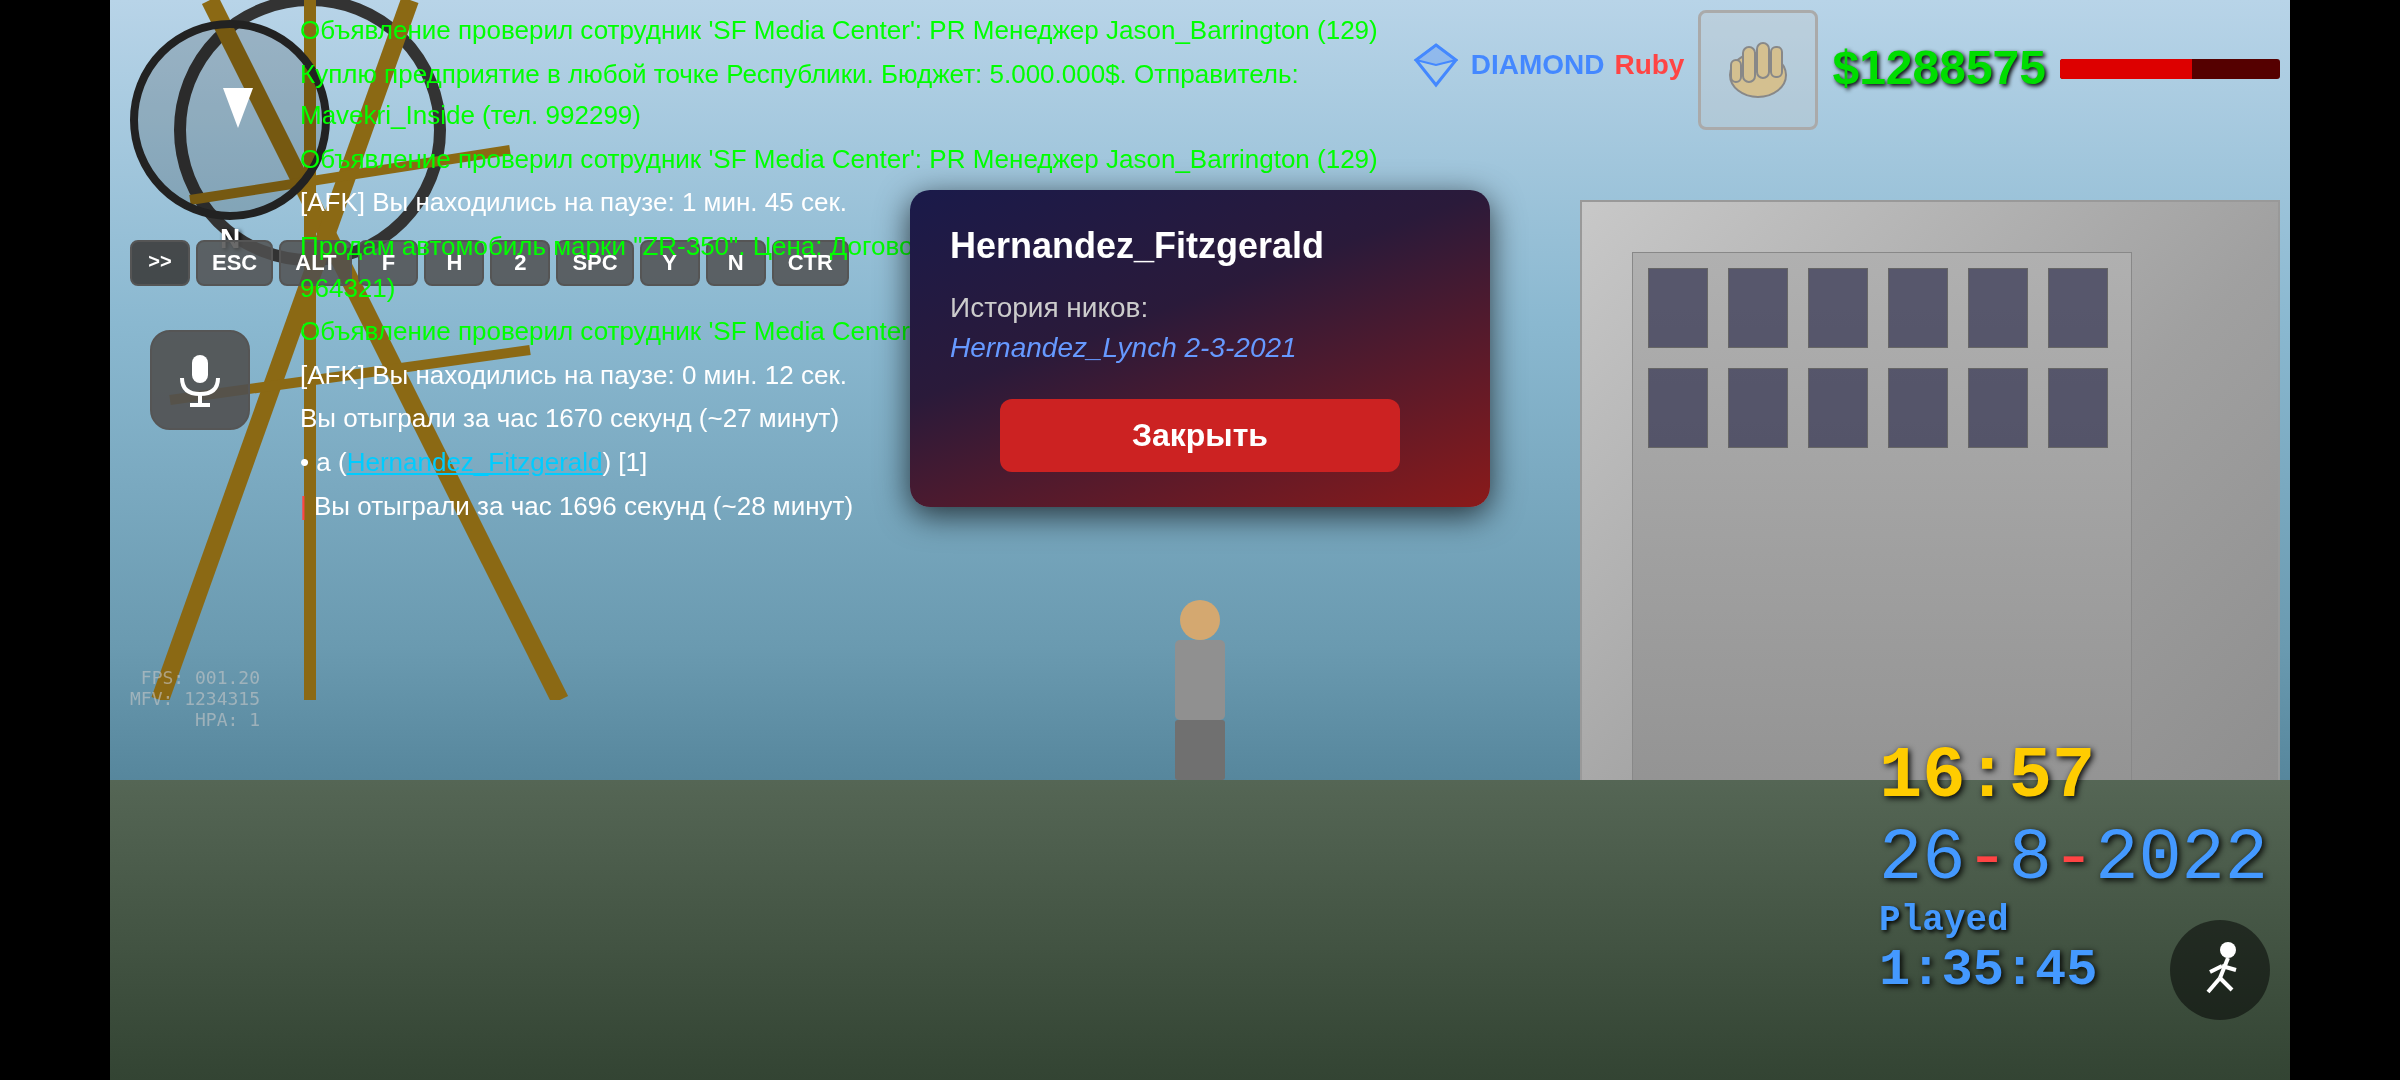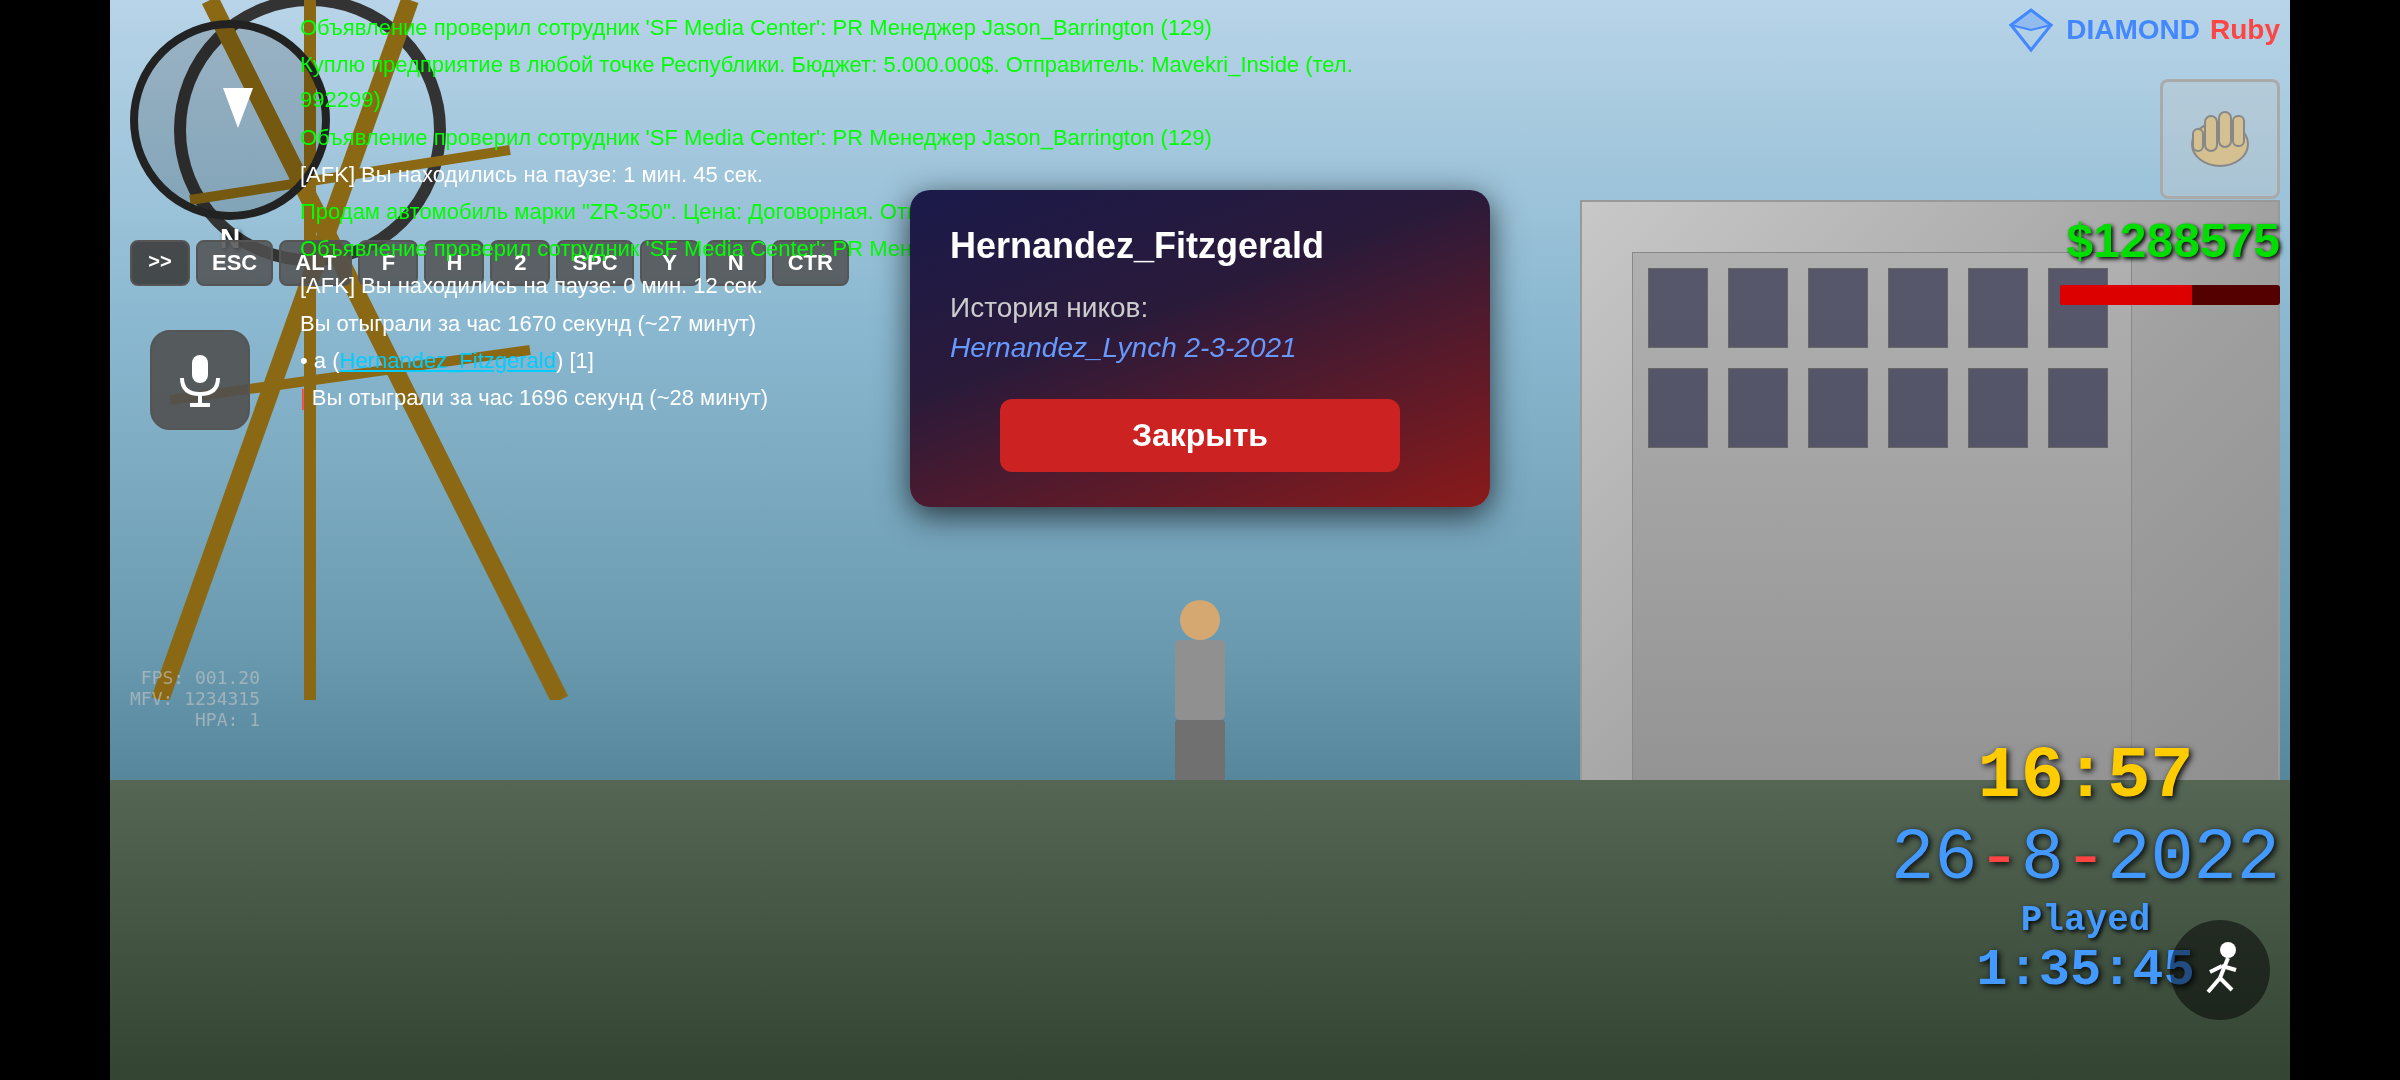--- a/index.html
+++ b/index.html
@@ -214,21 +214,21 @@
       height: 60px;
     }
 
     
     #chat-area {
       position: absolute;
       top: 10px;
       left: 300px;
       width: 1100px;
       z-index: 20;
-      font-size: 22px;
+      font-size: 26px;
       line-height: 1.6;
     }
     .chat-line {
       margin-bottom: 2px;
     }
     .chat-green { color: #00ff00; }
     .chat-white { color: #ffffff; }
 
     
     #player-popup {
@@ -274,22 +274,22 @@
       width: 80%;
     }
 
     
     #hud-topright {
       position: absolute;
       top: 5px;
       right: 120px;
       z-index: 20;
       display: flex;
-      flex-direction: column;
-      align-items: flex-end;
+      flex-direction: row;
+      align-items: center;
       gap: 14px;
     }
 
     
     #logo-area {
       display: flex;
       align-items: center;
       gap: 10px;
       margin-bottom: 5px;
     }
@@ -341,23 +341,23 @@
       display: flex;
       align-items: center;
       justify-content: center;
       margin-top: 5px;
     }
 
     
     #clock-area {
       position: absolute;
       bottom: 80px;
-      right: 120px;
-      z-index: 20;
-      text-align: center;
+      right: 132px;
+      z-index: 20;
+      text-align: left;
       margin-top: 36px;
     }
     #game-time {
       font-size: 72px;
       font-weight: bold;
       color: #ffcc00;
       text-shadow: 2px 2px 6px #000;
       font-family: 'Courier New', monospace;
     }
     #game-date {

